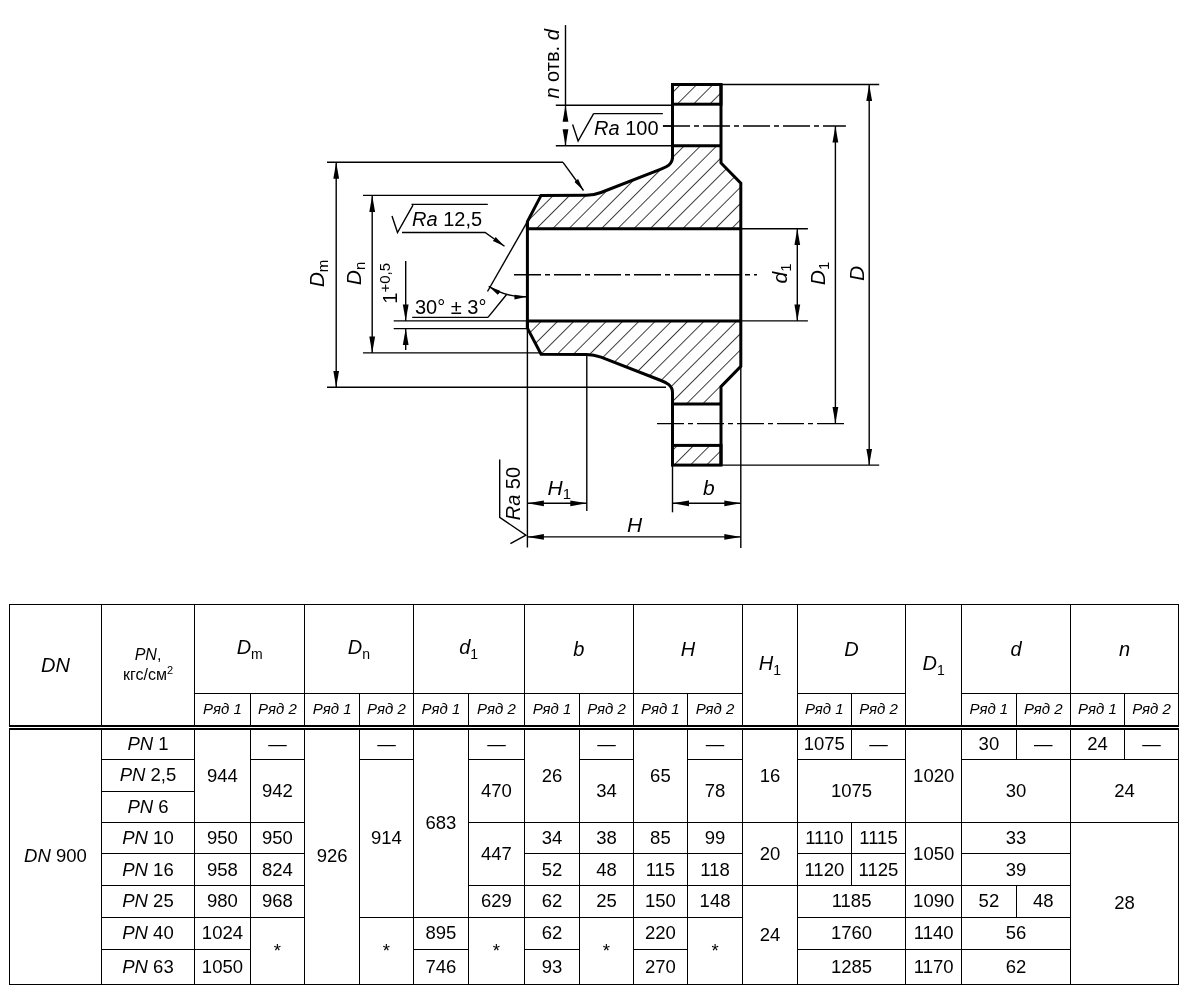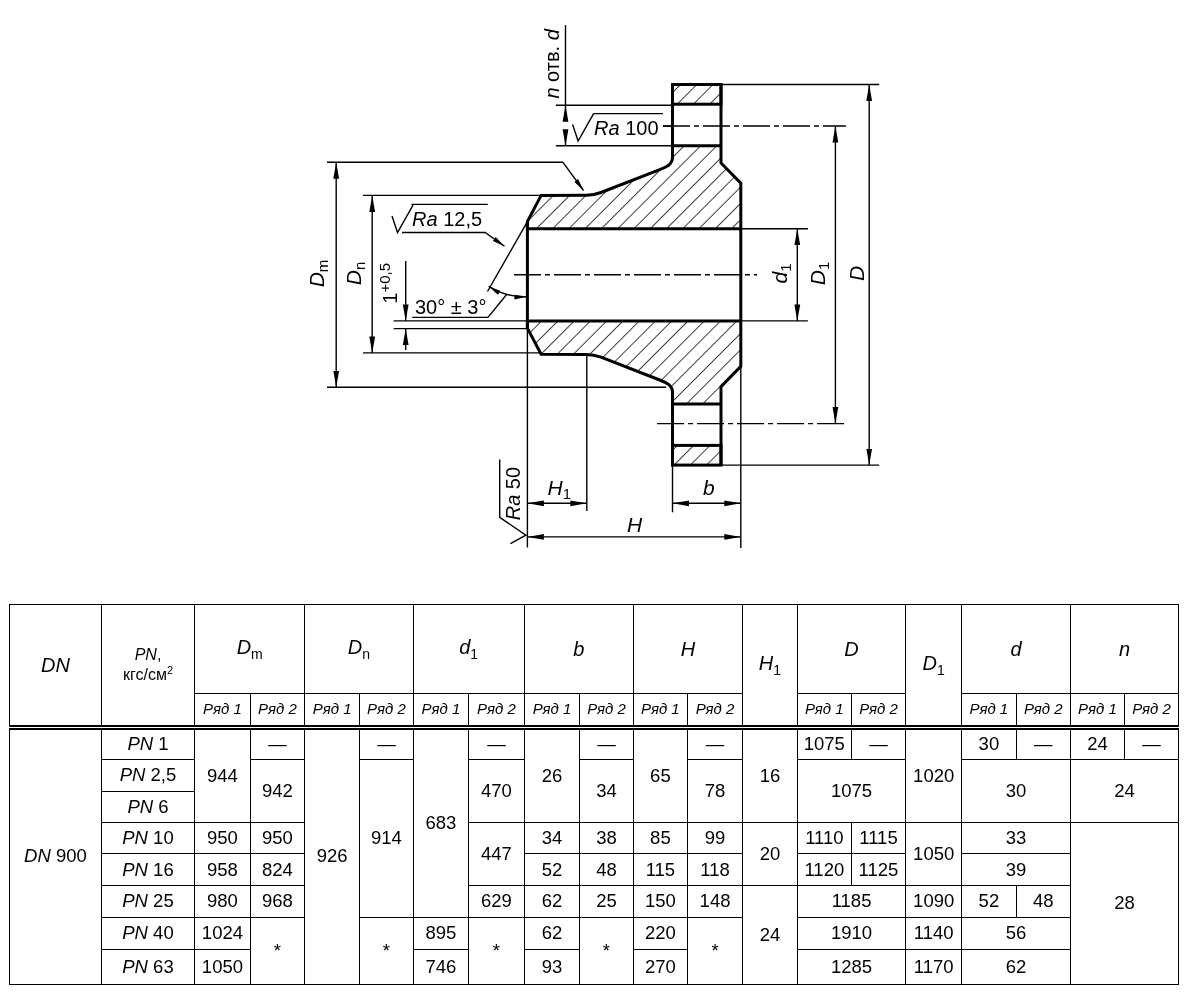--- a/index.html
+++ b/index.html
@@ -326,21 +326,21 @@
 <td><i>PN</i> 40</td>
 <td>1024</td>
         <td rowspan="2">*</td>
 <td rowspan="2">*</td>
 <td>895</td>
         <td rowspan="2">*</td>
 <td>62</td>
         <td rowspan="2">*</td>
 <td>220</td>
         <td rowspan="2">*</td>
-<td colspan="2">1910</td>
+<td colspan="2">1760</td>
 <td>1140</td>
 <td colspan="2">56</td>
 </tr>
 
 <tr style="height:34.3px">
 <td><i>PN</i> 63</td>
 <td>1050</td>
 <td>746</td>
 <td>93</td>
 <td>270</td>

